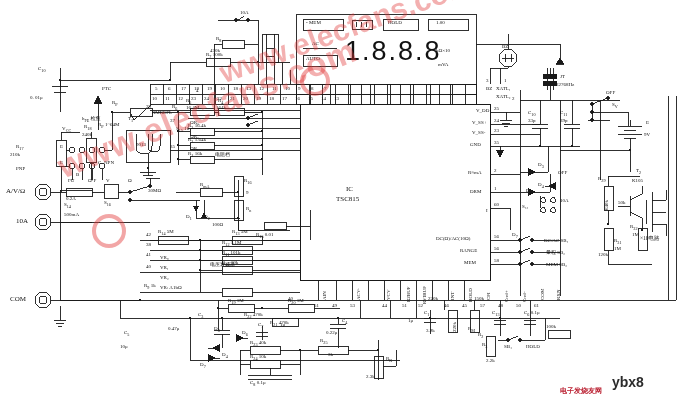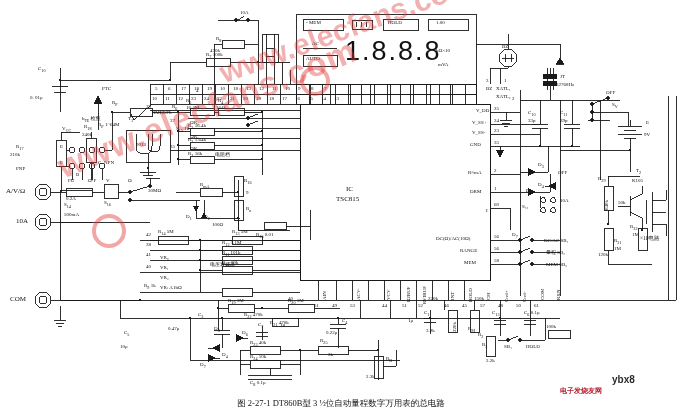--- a/index.html
+++ b/index.html
@@ -9,21 +9,21 @@
   svg{display:block;}
   .lbl{position:absolute;font-family:"Liberation Serif",serif;font-size:6px;color:#111;white-space:nowrap;line-height:1;}
   .lbl.s5{font-size:5px;}
   .lbl.s55{font-size:5.5px;}
   .lbl.s7{font-size:7px;}
   .lbl.rot{transform-origin:0 0;transform:rotate(-90deg);}
   .cap{position:absolute;left:0;top:398px;width:682px;text-align:center;font-size:8.5px;color:#111;font-family:"Liberation Serif",serif;}
   .wm{position:absolute;color:rgba(226,58,58,.40);font-weight:bold;font-family:"Liberation Sans",sans-serif;pointer-events:none;}
   .wm1{left:52px;top:150px;font-size:34px;transform:rotate(-22deg);transform-origin:0 0;letter-spacing:1px;}
   .wm2{left:215px;top:58px;font-size:30px;transform:rotate(-20deg);transform-origin:0 0;}
-  .wm3{left:612px;top:374px;font-size:10px;color:#2b2b2b;font-family:"Liberation Sans",sans-serif;}
+  .wm3{left:612px;top:374px;font-size:14px;color:#2b2b2b;font-family:"Liberation Sans",sans-serif;}
   .wm4{left:560px;top:386px;font-size:7px;color:#b23;}
   .ring{position:absolute;border:4px solid rgba(226,58,58,.45);border-radius:50%;}
   .seg{position:absolute;font-family:Liberation Sans, sans-serif;color:#111;}
 </style>
 </head>
 <body>
 
 <div id="page">
 
   <div class="wrap">
@@ -693,15 +693,14 @@
   <div class="lbl s5" style="left:474px;top:296px;">150k</div>
   <div class="lbl s5" style="left:428px;top:296px;">220k</div>
 
   <div class="wm wm1">www.elecfans.com</div>
   <div class="wm wm2">www.elecfans.com</div>
   <div class="ring" style="left:300px;top:66px;width:22px;height:22px;"></div>
   <div class="ring" style="left:92px;top:214px;width:26px;height:26px;"></div>
   <div class="wm wm3">ybx8</div>
   <div class="wm wm4">电子发烧友网</div>
 
-  <div class="cap">图 2-27-1   DT860B型 3 ½位自动量程数字万用表的总电路</div>
 
 </div>
 
 </body></html>

